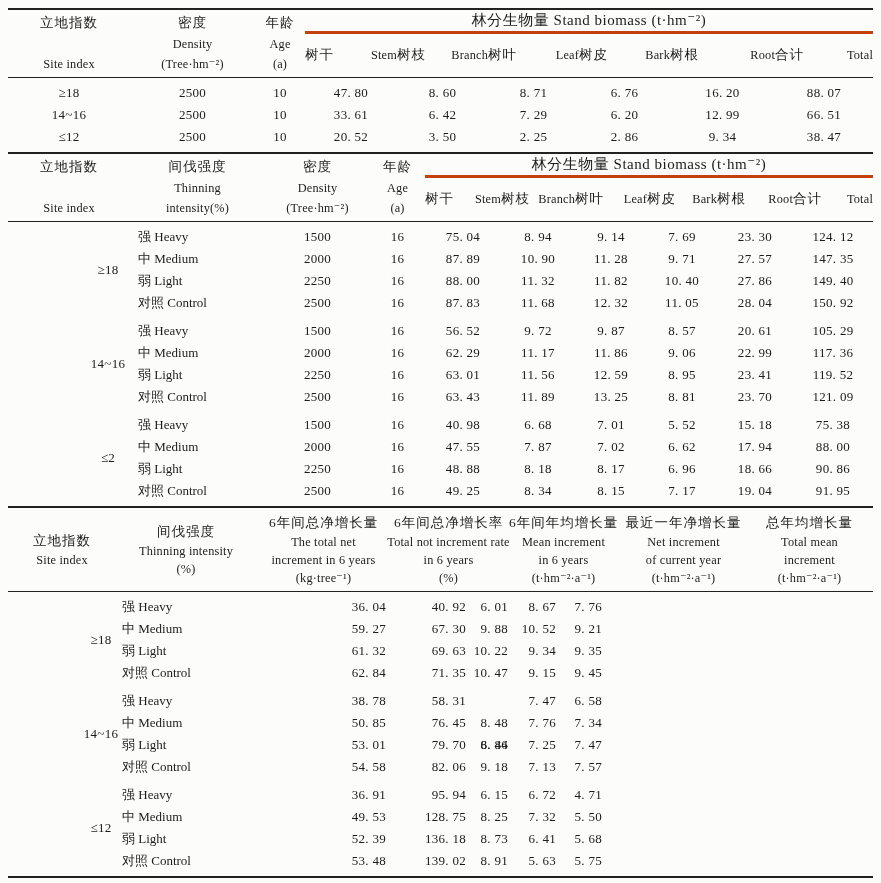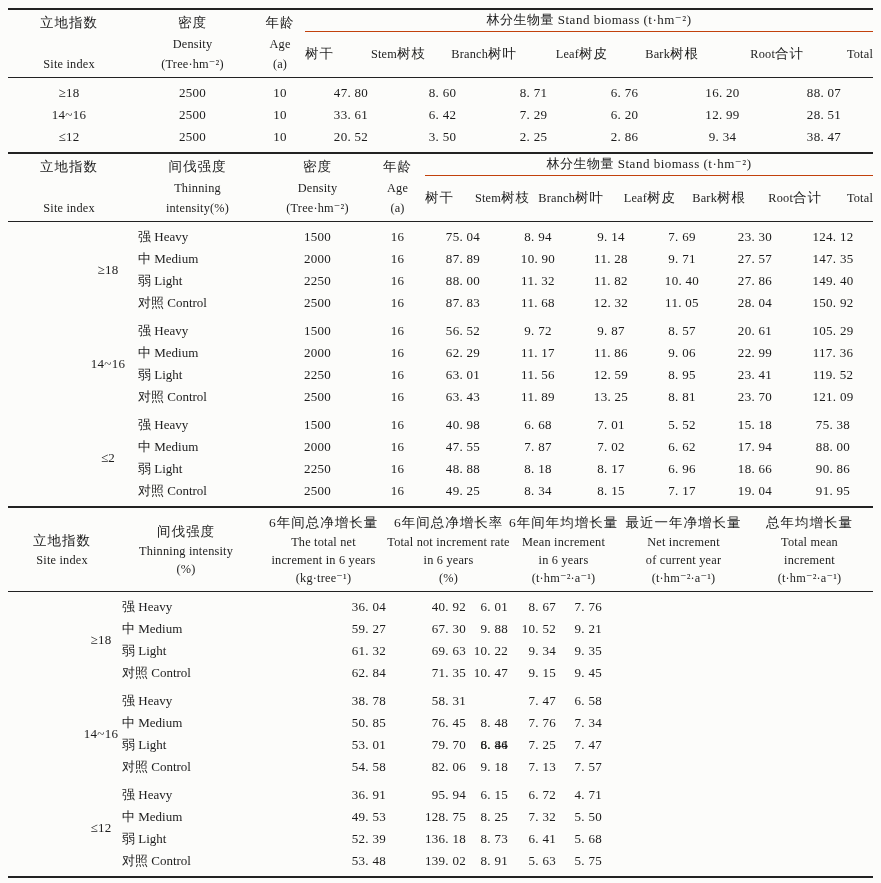--- a/index.html
+++ b/index.html
@@ -11,22 +11,22 @@
   }
   section{display:block;}
   .t1,.t2{border-top:2px solid #222;}
   .t3{border-top:2px solid #222;border-bottom:2.5px solid #222;}
 
   
   .head{display:flex;border-bottom:1.5px solid #222;height:68px;box-sizing:border-box;}
   .hc{display:flex;flex-direction:column;justify-content:space-between;align-items:center;
       text-align:center;padding:4px 0 5px;box-sizing:border-box;}
   .biomass{flex:1;display:flex;flex-direction:column;min-width:0;}
-  .spanner{height:21px;line-height:20px;text-align:center;border-bottom:1px solid #c2410c;
-           font-size:13px;letter-spacing:0.5px;}
+  .spanner{height:21px;line-height:20px;text-align:center;border-bottom:3px solid #c2410c;
+           font-size:15px;letter-spacing:0.5px;}
   .subrow{flex:1;display:flex;padding:3px 0 4px;}
   .sub{display:flex;justify-content:space-between;align-items:center;box-sizing:border-box;}
 
   .zh{font-size:13.5px;letter-spacing:1px;white-space:nowrap;}
   .en{font-size:12.3px;letter-spacing:0.2px;white-space:nowrap;}
   .num{font-size:13px;letter-spacing:0.3px;}
 
   .w122{width:122px}.w125{width:125px}.w50{width:50px}
   .w135{width:135px}.w105{width:105px}.w55{width:55px}
 
@@ -116,21 +116,21 @@
         </div>
         <div class="row">
           <div class="c num" style="width: 122px;">14~16</div>
           <div class="c num" style="width: 125px;">2500</div>
           <div class="c num" style="width: 50px;">10</div>
           <div class="c num" style="width: 92px;">33. 61</div>
           <div class="c num" style="width: 91px;">6. 42</div>
           <div class="c num" style="width: 91px;">7. 29</div>
           <div class="c num" style="width: 91px;">6. 20</div>
           <div class="c num" style="width: 105px;">12. 99</div>
-          <div class="c num" style="width: 98px;">28. 51</div>
+          <div class="c num" style="width: 98px;">66. 51</div>
         </div>
         <div class="row">
           <div class="c num" style="width: 122px;">≤12</div>
           <div class="c num" style="width: 125px;">2500</div>
           <div class="c num" style="width: 50px;">10</div>
           <div class="c num" style="width: 92px;">20. 52</div>
           <div class="c num" style="width: 91px;">3. 50</div>
           <div class="c num" style="width: 91px;">2. 25</div>
           <div class="c num" style="width: 91px;">2. 86</div>
           <div class="c num" style="width: 105px;">9. 34</div>

